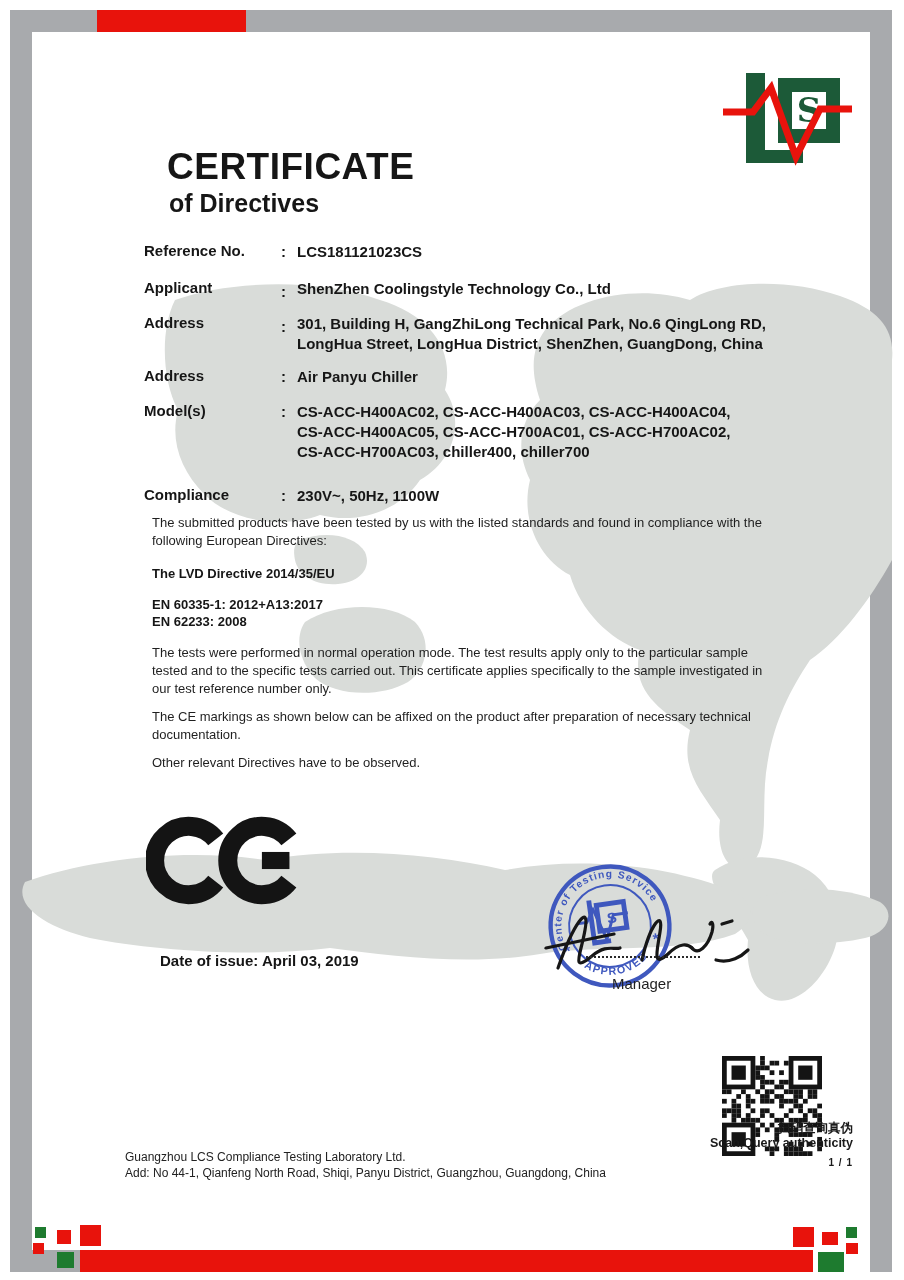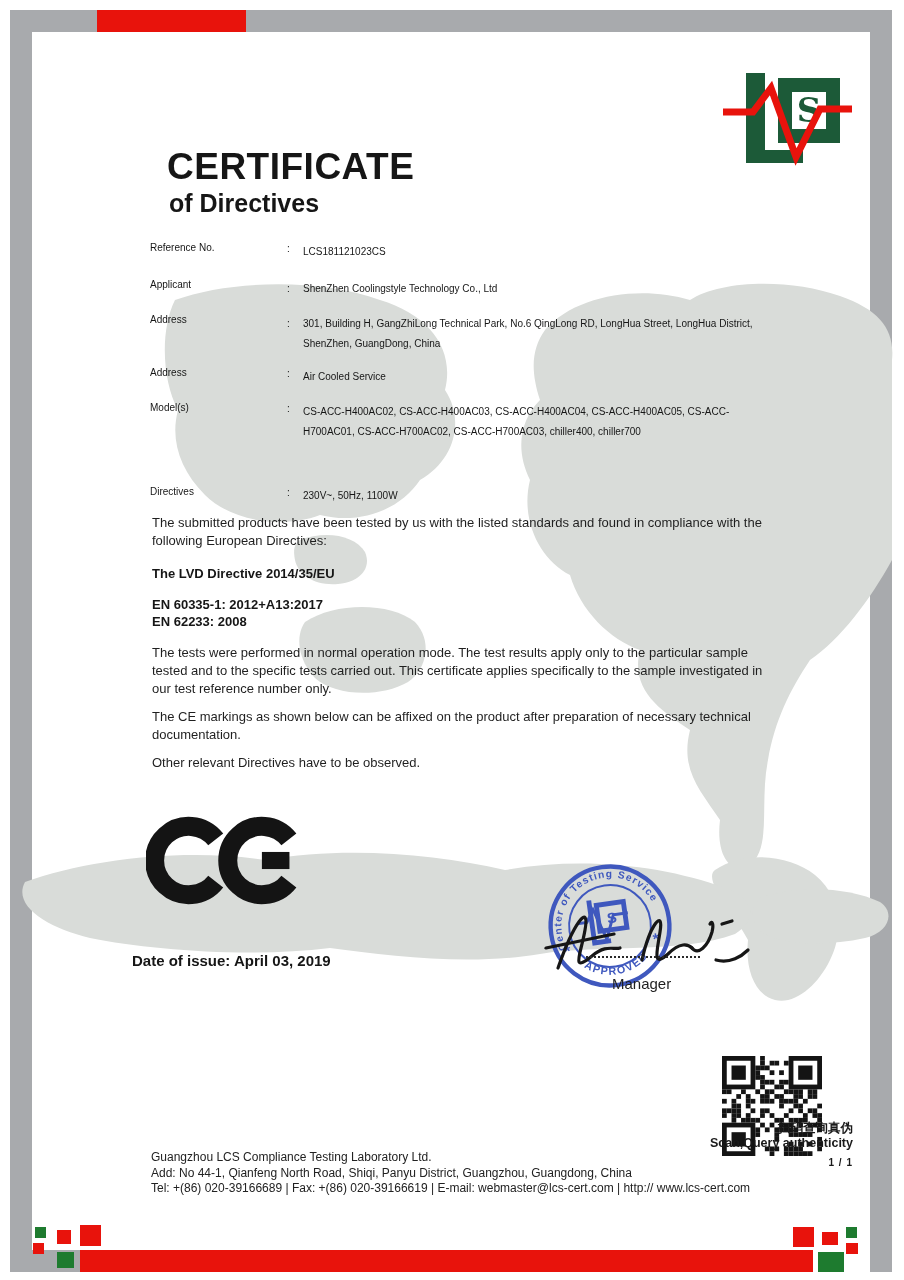--- a/index.html
+++ b/index.html
@@ -10,33 +10,33 @@
   }
   .abs{position:absolute}
   
   .bar{position:absolute;background:#a8aaad}
   .bar-red{position:absolute;background:#e8130c}
   .sq{position:absolute}
   
   .title{position:absolute;left:167px;top:146px;font-size:37px;font-weight:bold;letter-spacing:.5px;color:#161616}
   .subtitle{position:absolute;left:169px;top:189px;font-size:25px;font-weight:bold;color:#161616}
   
-  .frow{position:absolute;left:150px;font-size:10px;font-weight:normal;color:#161616}
+  .frow{position:absolute;left:144px;font-size:15px;font-weight:bold;color:#161616}
   .frow .lbl{display:inline-block}
   .frow .col{position:absolute;left:137px;top:1px}
   .frow .val{position:absolute;left:153px;top:0;width:492px;line-height:20px}
   .frow .val.narrow{width:446px}
   
   .para{position:absolute;left:152px;width:614px;font-size:13px;line-height:18px;color:#1f1f1f}
   .para.bold{font-weight:bold;color:#161616}
   
-  .date{position:absolute;left:132px;top:952px;font-size:15px;font-weight:bold;color:#161616}
+  .date{position:absolute;left:160px;top:952px;font-size:15px;font-weight:bold;color:#161616}
   .manager{position:absolute;left:612px;top:975px;font-size:15px;color:#1f1f1f}
   .sigline{position:absolute;left:586px;top:956px;width:114px;border-bottom:2px dotted #2a2a2a}
-  .footer{position:absolute;left:151px;top:1150px;font-size:12px;line-height:15.5px;color:#222}
+  .footer{position:absolute;left:125px;top:1150px;font-size:12px;line-height:15.5px;color:#222}
   .qrblock{position:absolute;left:688px;top:1121px;width:165px;text-align:right;font-weight:bold;color:#1a1a1a}
   .qrcap{font-size:12.5px;line-height:15px}
   .pageno{font-size:10px;margin-top:6px;letter-spacing:1px}
   svg{display:block}
 </style>
 </head>
 <body>
 
 <div class="bar" style="left:10px;top:10px;width:882px;height:22px"></div>
 <div class="bar-red" style="left:97px;top:10px;width:149px;height:22px"></div>
@@ -89,29 +89,29 @@
   <span class="val">ShenZhen Coolingstyle Technology Co., Ltd</span>
 </div>
 <div class="frow" style="top:314px">
   <span class="lbl">Address</span>
   <span class="col" style="top:4px">:</span>
   <span class="val">301, Building H, GangZhiLong Technical Park, No.6 QingLong RD, LongHua Street, LongHua District, ShenZhen, GuangDong, China</span>
 </div>
 <div class="frow" style="top:367px">
   <span class="lbl">Address</span>
   <span class="col">:</span>
-  <span class="val">Air Cooled Service</span>
+  <span class="val">Air Panyu Chiller</span>
 </div>
 <div class="frow" style="top:402px">
   <span class="lbl">Model(s)</span>
   <span class="col">:</span>
   <span class="val narrow">CS-ACC-H400AC02, CS-ACC-H400AC03, CS-ACC-H400AC04, CS-ACC-H400AC05, CS-ACC-H700AC01, CS-ACC-H700AC02, CS-ACC-H700AC03, chiller400, chiller700</span>
 </div>
 <div class="frow" style="top:486px">
-  <span class="lbl">Directives</span>
+  <span class="lbl">Compliance</span>
   <span class="col">:</span>
   <span class="val">230V~, 50Hz, 1100W</span>
 </div>
 
 <div class="para" style="top:514px">The submitted products have been tested by us with the listed standards and found in compliance with the following European Directives:</div>
 <div class="para bold" style="top:565px">The LVD Directive 2014/35/EU</div>
 <div class="para bold" style="top:596px">EN 60335-1: 2012+A13:2017</div>
 <div class="para bold" style="top:613px">EN 62233: 2008</div>
 <div class="para" style="top:644px">The tests were performed in normal operation mode. The test results apply only to the particular sample tested and to the specific tests carried out. This certificate applies specifically to the sample investigated in our test reference number only.</div>
 <div class="para" style="top:708px">The CE markings as shown below can be affixed on the product after preparation of necessary technical documentation.</div>
@@ -319,21 +319,20 @@
   </svg>
 <div class="qrblock">
   <div class="qrcap">扫码查询真伪</div>
   <div class="qrcap">Scan,Query authenticity</div>
   <div class="pageno">1 / 1</div>
 </div>
 
 <div class="footer">
   <div>Guangzhou LCS Compliance Testing Laboratory Ltd.</div>
   <div>Add: No 44-1, Qianfeng North Road, Shiqi, Panyu District, Guangzhou, Guangdong, China</div>
-  <div>Tel: +(86) 020-39166689  |  Fax: +(86) 020-39166619   |  E-mail: webmaster@lcs-cert.com  |  http:// www.lcs-cert.com</div>
 </div>
 
 <div class="sq" style="left:35px;top:1227px;width:11px;height:11px;background:#1e7b2f"></div>
 <div class="sq" style="left:57px;top:1230px;width:14px;height:14px;background:#e8130c"></div>
 <div class="sq" style="left:80px;top:1225px;width:21px;height:21px;background:#e8130c"></div>
 <div class="sq" style="left:33px;top:1243px;width:11px;height:11px;background:#e8130c"></div>
 <div class="sq" style="left:57px;top:1252px;width:17px;height:16px;background:#1e7b2f"></div>
 <div class="sq" style="left:793px;top:1227px;width:21px;height:20px;background:#e8130c"></div>
 <div class="sq" style="left:822px;top:1232px;width:16px;height:13px;background:#e8130c"></div>
 <div class="sq" style="left:846px;top:1227px;width:11px;height:11px;background:#1e7b2f"></div>

